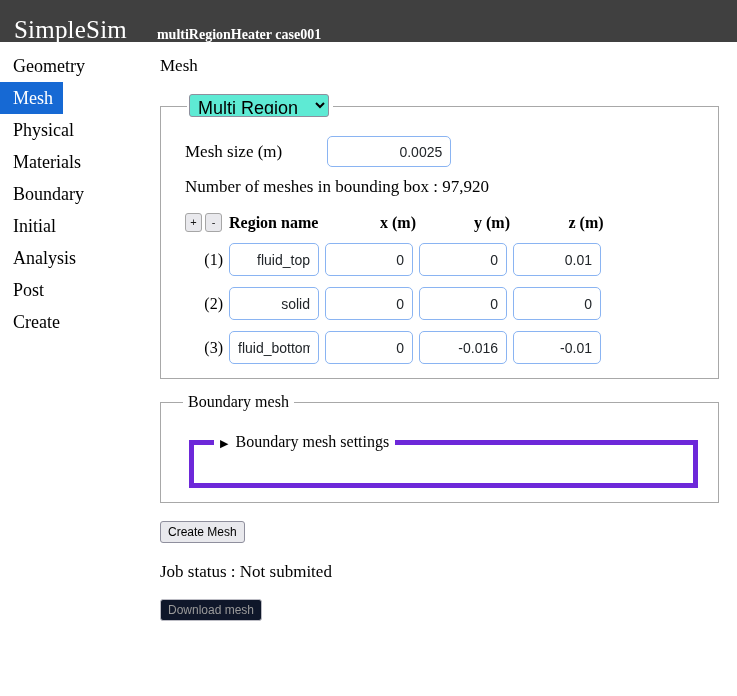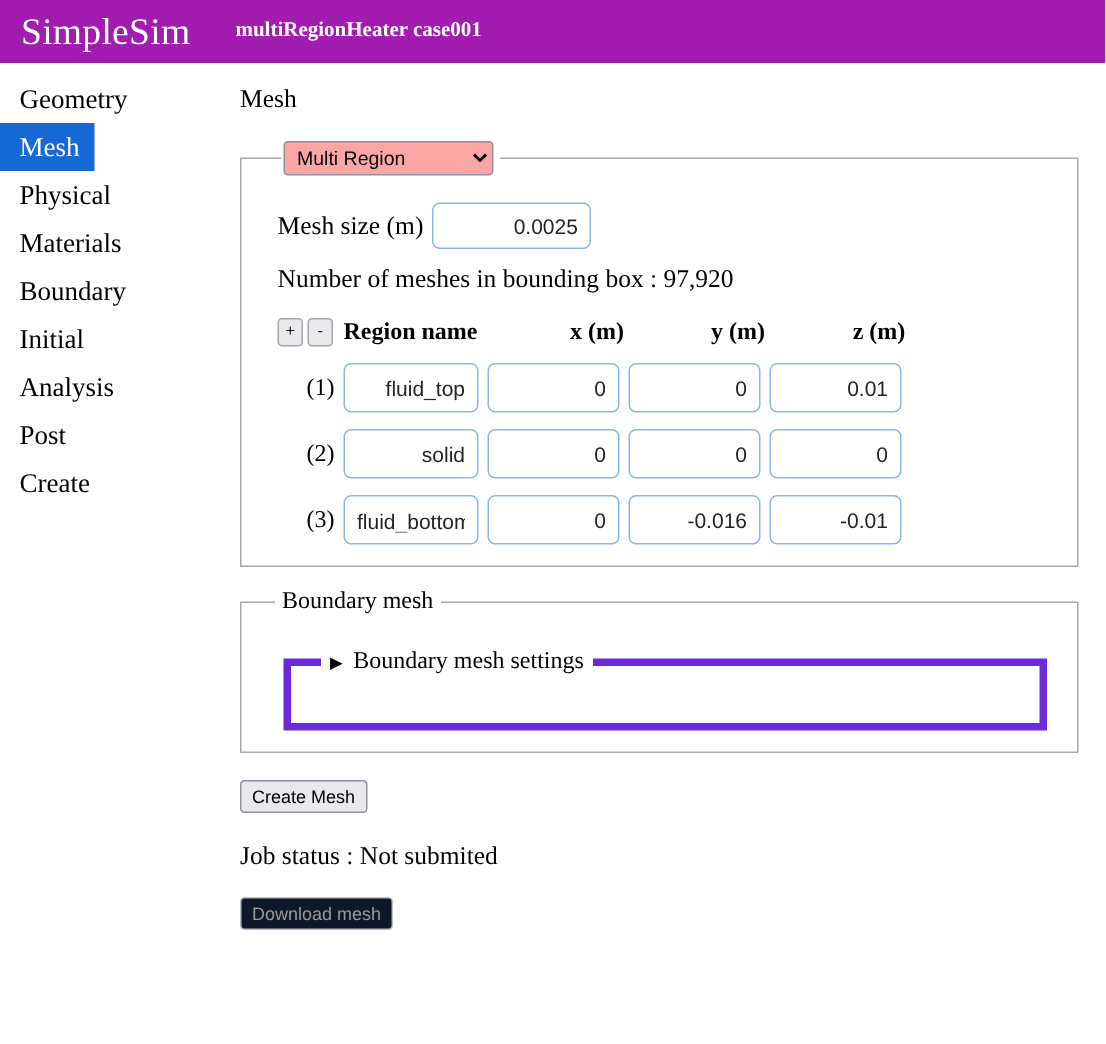--- a/index.html
+++ b/index.html
@@ -11,23 +11,23 @@
     height: 696px;
     background: #ffffff;
     font-family: "Liberation Serif", serif;
     color: #000000;
     overflow: hidden;
   }
 
   
   .topbar {
     height: 42px;
-    background: #a21caf;
-    display: flex;
-    align-items: center;
+    background: #404040;
+    display: flex;
+    align-items: flex-end;
     padding-left: 14px;
     box-sizing: border-box;
   }
   .brand {
     color: #ffffff;
     font-size: 25px;
     line-height: 1;
     letter-spacing: .2px;
   }
   .case-title {
@@ -87,25 +87,25 @@
     padding: 6px 10px 14px 14px;
     min-width: 0;
   }
   .mesh-fieldset > legend {
     padding: 0 4px 0 2px;
     margin-left: 12px;
   }
 
   select.region-select {
     font-family: "Liberation Sans", sans-serif;
-    font-size: 13px;
+    font-size: 18px;
     padding: 2px 4px;
     width: 140px;
     height: 23px;
-    background: #fca5a5;
+    background: #5eead4;
     border: 1px solid #8f8f9d;
     border-radius: 3px;
     color: #000;
     box-sizing: border-box;
   }
 
   .row-meshsize {
     display: flex;
     align-items: center;
     margin: 12px 0 0 10px;
@@ -119,21 +119,21 @@
     font-size: 14px;
     border: 1px solid #8ab4f2;
     border-radius: 5px;
     padding: 4px 8px;
     text-align: right;
     color: #212529;
     background: #fff;
     box-sizing: border-box;
     outline: none;
   }
-  .meshsize-input { width: 106px; height: 31px; }
+  .meshsize-input { width: 124px; height: 31px; margin-left: 39px; }
 
   .meshcount {
     font-size: 17px;
     margin: 10px 0 0 10px;
   }
 
   
   .region-table {
     margin: 16px 0 0 10px;
   }

